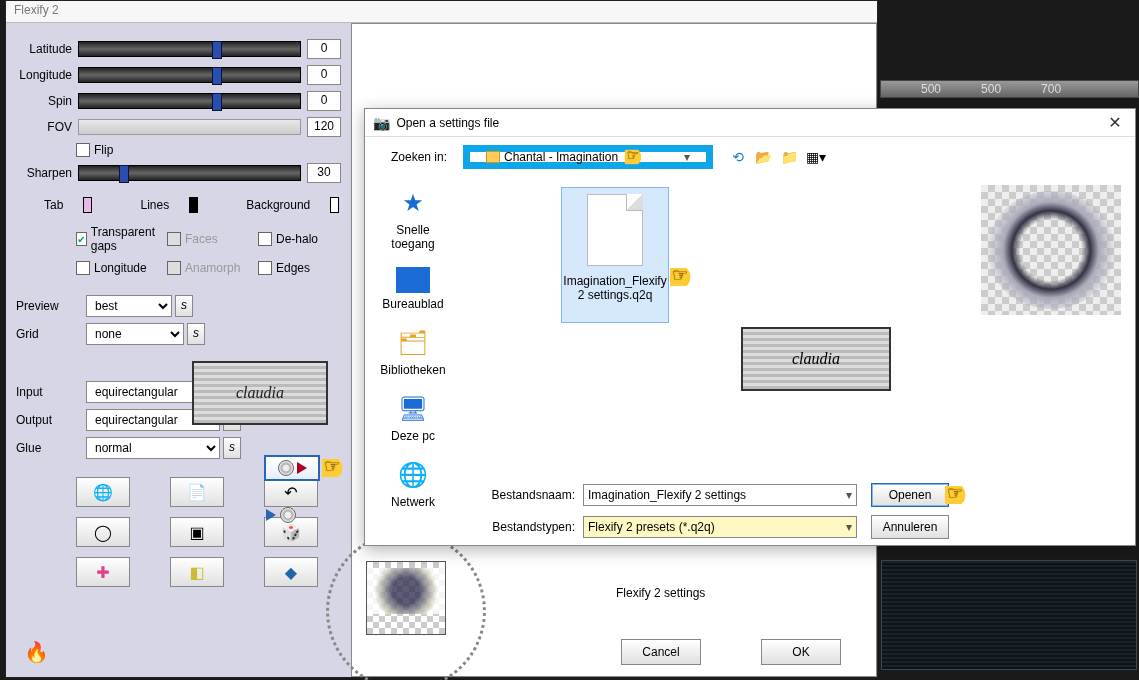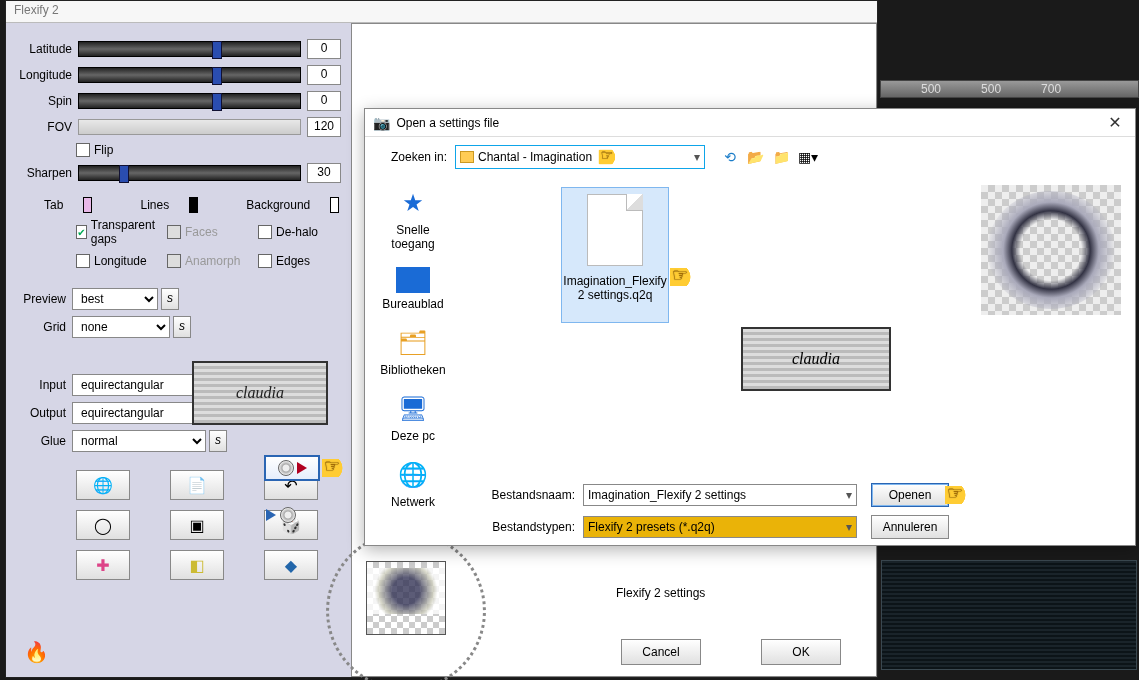--- a/index.html
+++ b/index.html
@@ -22,31 +22,31 @@
 .slider.light { background: linear-gradient(#e8e8e8, #ccc); border: 1px solid #999; }
 .thumb { position: absolute; top: -1px; width: 10px; height: 18px; background: #2a4db0; border: 1px solid #113; }
 .numbox { width: 34px; height: 20px; margin-left: 6px; border: 1px solid #888; background: #fff; text-align: center; padding-top: 1px; }
 
 .row.small label { width: 56px; }
 .row.checkline { justify-content: flex-start; padding-left: 60px; }
 .chk { width: 14px; height: 14px; border: 1px solid #666; background: #fff; margin-right: 4px; display: inline-flex; align-items: center; justify-content: center; font-size: 10px; color: #0a5; }
 .chk.on::after { content: "✔"; }
 
 .colorswatch { width: 18px; height: 16px; border: 1px solid #000; display: inline-block; }
-.swatchrow { display: flex; align-items: center; padding-left: 28px; gap: 18px; margin: 14px 0 5px; }
+.swatchrow { display: flex; align-items: center; padding-left: 28px; gap: 18px; margin: 14px 0 12px; }
 .swatchrow span { margin-right: 2px; }
 .swatchrow .gap { width: 20px; }
 
 .chkgroup { padding-left: 60px; }
 .chkgroup .line { display: flex; gap: 8px; margin-bottom: 8px; }
 .chkgroup .item { display: flex; align-items: center; width: 100px; color: #000; }
 .chkgroup .item.disabled { color: #999; }
 
 .selrow { display: flex; align-items: center; margin-bottom: 6px; }
-.selrow label { width: 50px; text-align: right; margin-right: 6px; }
+.selrow label { width: 50px; text-align: left; margin-right: 20px; }
 select, .fake-select { height: 22px; border: 1px solid #888; background: #fff; padding: 0 4px; }
 .sbtn { width: 18px; height: 22px; border: 1px solid #888; background: linear-gradient(#fff, #e0e0e0); margin-left: 3px; text-align: center; font-style: italic; line-height: 18px; }
 
 .logo-claudia { position: absolute; left: 186px; top: 360px; width: 136px; height: 64px; background: repeating-linear-gradient(#ddd 0, #ddd 3px, #bbb 3px, #bbb 6px); border: 2px solid #333; display: flex; align-items: center; justify-content: center; font-family: serif; font-style: italic; font-size: 16px; color: #222; }
 
 .iconbtns { display: grid; grid-template-columns: repeat(3, 54px); gap: 10px 40px; padding-left: 60px; margin-top: 18px; }
 .ibtn { width: 54px; height: 30px; border: 1px solid #888; background: linear-gradient(#fff, #e0e0e0); display: flex; align-items: center; justify-content: center; font-size: 16px; }
 
 .bottom-row { position: absolute; bottom: 12px; left: 0; right: 0; display: flex; align-items: center; }
 .bottom-row .btns { margin-left: auto; margin-right: 36px; display: flex; gap: 60px; }
@@ -60,22 +60,22 @@
 
 .hand { display: inline-block; width: 28px; height: 18px; background: radial-gradient(circle at 30% 50%, #ffcc33 55%, rgba(0,0,0,0) 57%); position: relative; }
 .hand::after { content: "☞"; position: absolute; left: 2px; top: -4px; font-size: 18px; color: #b87500; text-shadow: 0 0 1px #000; }
 
 
 .fileopen { position: absolute; left: 364px; top: 108px; width: 772px; height: 438px; background: #fff; border: 1px solid #888; box-shadow: 0 4px 16px rgba(0,0,0,.3); }
 .fo-title { height: 28px; display: flex; align-items: center; padding: 0 8px; border-bottom: 1px solid #ddd; }
 .fo-title .cam { color: #1aa3d9; font-size: 14px; margin-right: 6px; }
 .fo-close { margin-left: auto; font-size: 16px; color: #333; width: 24px; text-align: center; }
 .fo-toolbar { height: 40px; display: flex; align-items: center; padding: 0 8px 0 18px; }
-.fo-toolbar label { width: 64px; text-align: right; margin-right: 8px; }
-.fo-combo { width: 250px; height: 24px; border: 1px solid #0ea5e9; display: flex; align-items: center; padding: 0 4px; gap: 4px; position: relative; }
+.fo-toolbar label { width: 64px; text-align: right; margin-right: 16px; }
+.fo-combo { width: 250px; height: 24px; border: 7px solid #0ea5e9; display: flex; align-items: center; padding: 0 16px; gap: 4px; position: relative; }
 .fo-combo .fld { width: 14px; height: 12px; background: #ffcc55; border: 1px solid #cc9922; }
 .fo-combo .dd { margin-left: auto; color: #555; }
 .tbicons { display: flex; gap: 8px; margin-left: 16px; align-items: center; }
 .tbicons .ic { width: 18px; height: 18px; display: flex; align-items: center; justify-content: center; font-size: 14px; }
 
 .fo-body { display: flex; height: 300px; }
 .fo-places { width: 96px; display: flex; flex-direction: column; align-items: center; gap: 16px; padding-top: 10px; }
 .fo-places .pl { width: 80px; text-align: center; color: #000; font-size: 11px; }
 .fo-places .pl .pi { width: 38px; height: 32px; margin: 0 auto 4px; display: flex; align-items: center; justify-content: center; font-size: 24px; }
 .star { color: #1a6bd6; }
@@ -350,21 +350,21 @@
       <label>Bestandsnaam:</label>
       <div class="fake-select">
         <span>Imagination_Flexify 2 settings</span>
         <span class="dd">▾</span>
       </div>
       <button class="primary"><span>Openen</span></button>
       <span class="hand" style="margin-left:-4px"></span>
     </div>
     <div class="frow">
       <label>Bestandstypen:</label>
-      <div class="fake-select" style="background:#eab308">
+      <div class="fake-select" style="background:#fef9c3">
         <span>Flexify 2 presets (*.q2q)</span>
         <span class="dd">▾</span>
       </div>
       <button>Annuleren</button>
     </div>
   </div>
 
   <div class="fo-thumbpreview">
       <div class="ring"></div>
     </div>

